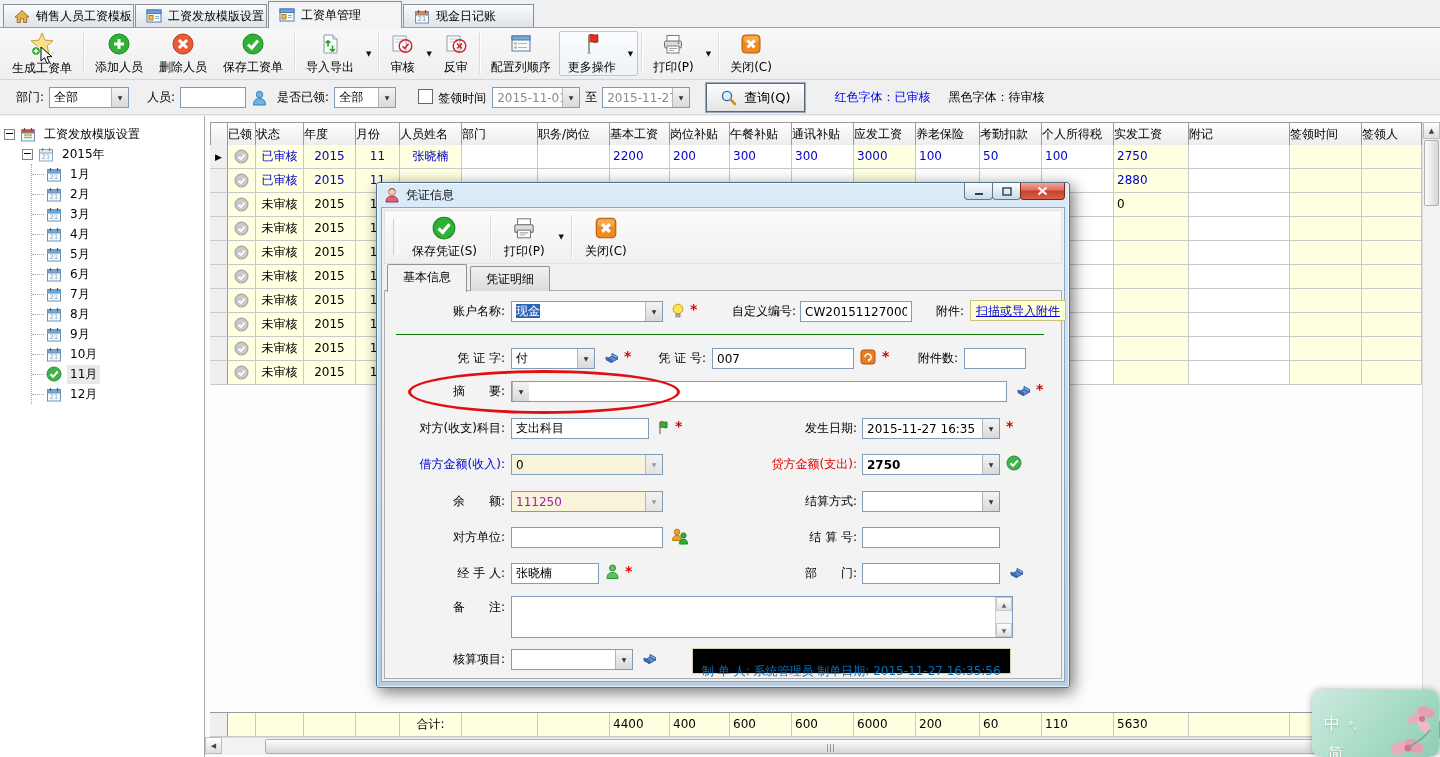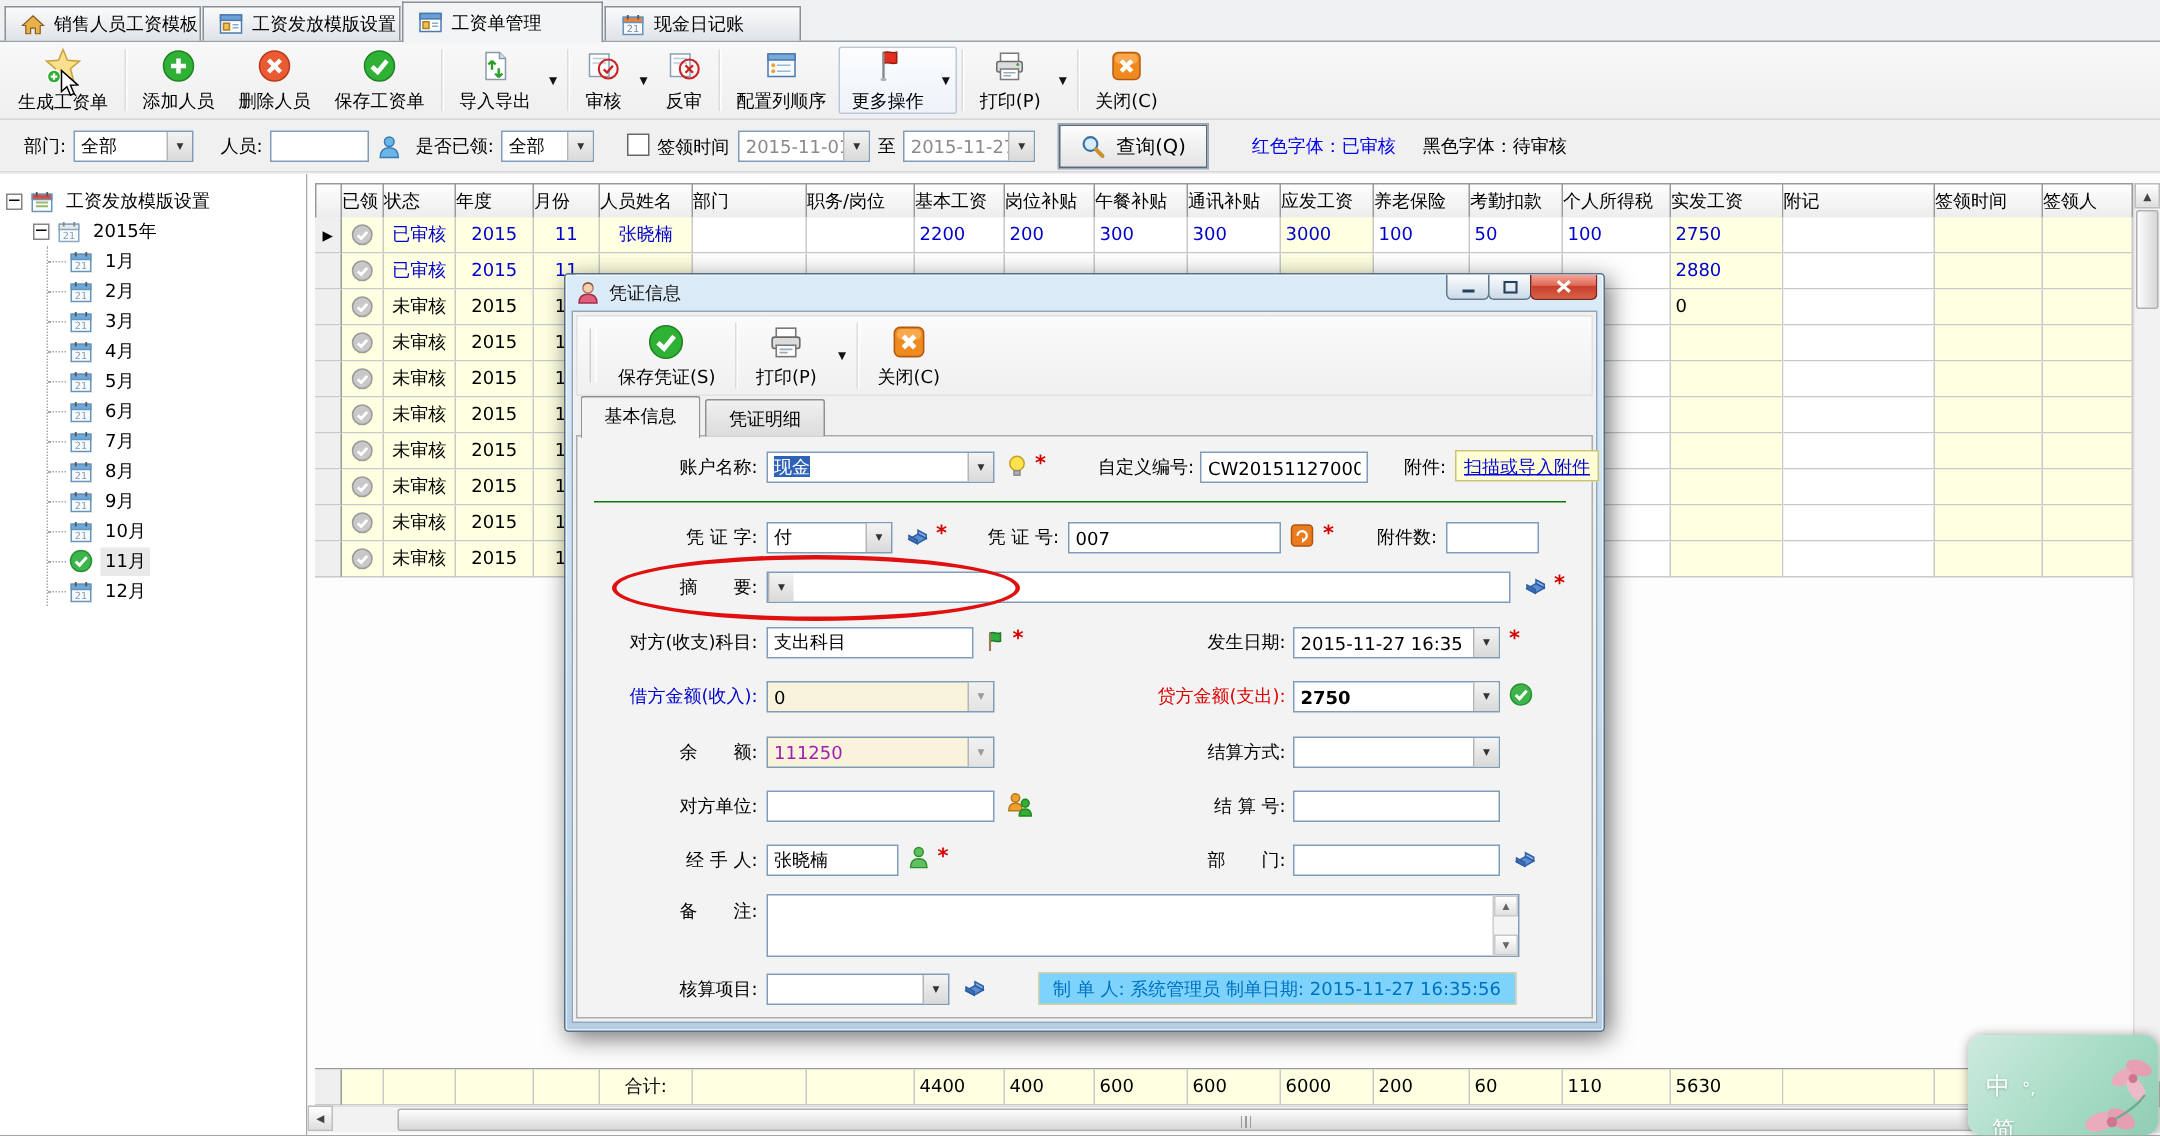--- a/index.html
+++ b/index.html
@@ -99,22 +99,22 @@
   .dform{position:absolute;left:2px;right:2px;top:82px;bottom:2px;background:#f3f3f3;border:1px solid #adadad}
   .fr{position:absolute;left:10px;right:6px;height:22px;z-index:3}
   .fl{position:absolute;top:0;height:22px;line-height:22px;text-align:right;white-space:nowrap}
   .fc{position:absolute;top:1px}
   .fico{position:absolute;top:3px}
   .req{position:absolute;top:1px;color:#d40000;font-weight:bold;font-size:14px}
   .hl{background:#2e62b8;color:#fff}
   .greenline{position:absolute;left:14px;right:20px;height:0;border-top:1px solid #0a7a0a;z-index:3}
   .linkbtn{position:absolute;top:0;height:21px;line-height:21px;background:#ffffd6;border:1px solid #c9c37f;
            color:#0000dd;text-decoration:underline;padding:0 5px;box-sizing:border-box;white-space:nowrap}
-  .creator{position:absolute;left:300px;top:0;height:22px;line-height:21px;background:#7dd3fc;border:1px solid #d6d2a8;
-           color:#0070c0;padding:0 9px;white-space:nowrap;box-sizing:border-box}
+  .creator{position:absolute;left:300px;top:0;height:22px;line-height:21px;background:#000000;border:1px solid #d6d2a8;
+           color:#0070c0;padding:12px 9px;white-space:nowrap;box-sizing:border-box}
   .remarkbox{position:absolute;left:119px;top:0;width:502px;height:42px;background:#fff;border:1px solid #7f9db9;box-sizing:border-box}
   .remark-sb{position:absolute;right:0;top:0;bottom:0;width:16px;border-left:1px solid #d0d0d0;background:#f4f4f4}
   .remark-sb span{position:absolute;left:0;right:0;height:14px;font-size:6px;color:#666;text-align:center;line-height:14px;
                   background:linear-gradient(#fff,#e0e0e0);border:1px solid #c8c8c8;box-sizing:border-box}
   .redellipse{position:absolute;left:26px;top:162px;width:266px;height:38px;border:3px solid #e01010;border-radius:50%;
               z-index:8;pointer-events:none}
   
   .ime{position:absolute;left:1312px;top:690px;width:127px;height:67px;border-radius:10px;z-index:20;overflow:hidden;
        background:linear-gradient(130deg,#cdeadf 0%,#a8dcc6 55%,#8fcdb4 100%);box-shadow:0 0 7px rgba(0,0,0,.35)}
   .ime .row1{position:absolute;left:12px;top:24px;color:#fff;font-size:16px;text-shadow:0 1px 2px rgba(0,0,0,.25)}

